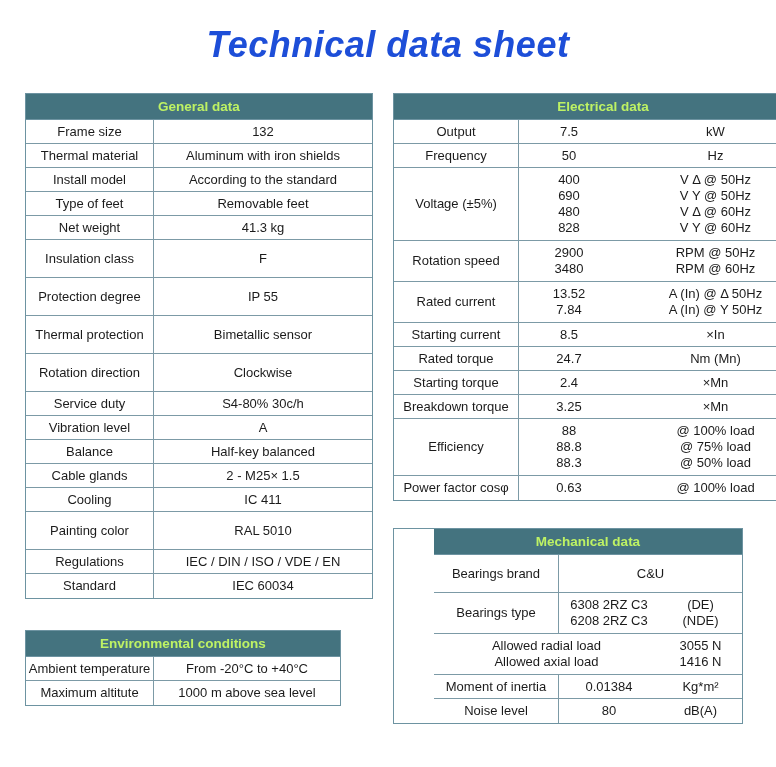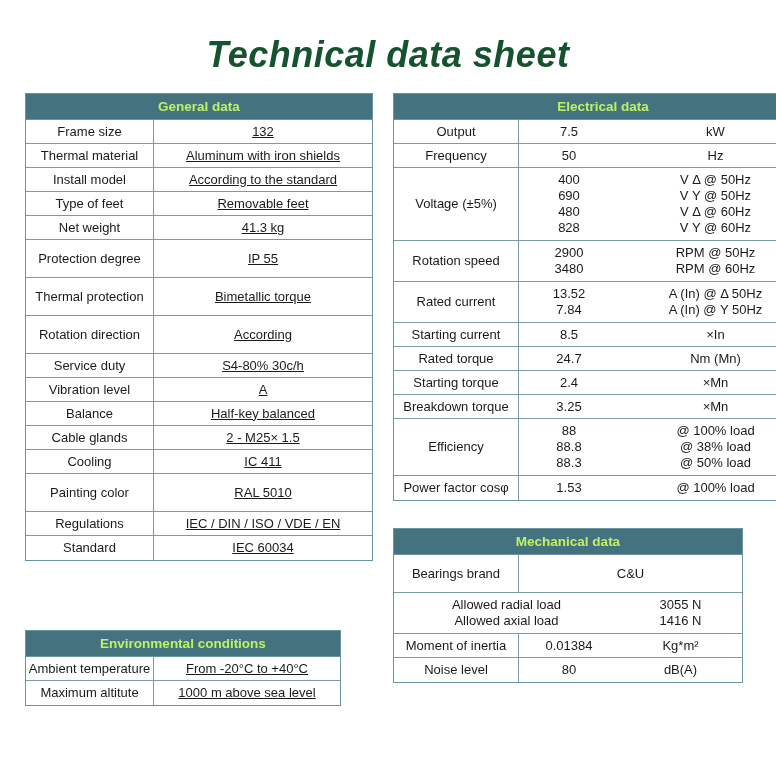--- a/index.html
+++ b/index.html
@@ -9,22 +9,22 @@
     font-family:"Liberation Sans", sans-serif;
     color:#1b1b1b;
     position:relative;
     overflow:hidden;
   }
   .page-title {
     text-align:center;
     font-size:36px;
     font-weight:bold;
     font-style:italic;
-    color:#14532d;
-    padding-top:34px;
+    color:#1d4ed8;
+    padding-top:24px;
     letter-spacing:0.5px;
   }
   .dtable {
     position:absolute;
     border:1.5px solid #6d93a1;
     background:#ffffff;
   }
   .dtable .thead {
     height:26px;
     background:#44737f;
@@ -50,33 +50,33 @@
     align-items:center;
     justify-content:center;
     text-align:center;
     font-size:13px;
     line-height:16px;
     padding:2px 2px;
   }
   .multi .cell { padding:4px 2px; }
   
   .kv .label-cell { width:128px; border-right:1.5px solid #7c9aa6; }
-  .kv .value-cell { flex:1;text-decoration:underline; }
+  .kv .value-cell { flex:1; }
   
   .kvu .label-cell { width:125px; border-right:1.5px solid #7c9aa6; }
   .kvu .combo { flex:1; display:flex; align-items:stretch;justify-content:flex-end; }
   .kvu .vals  { width:100px; }
   .kvu .units { flex:1; }
   .kvu .merged { flex:1; }
   .kvu .span-left { width:225px; }
   
   #general-table       { left:25px;  top:93px;  width:348px; }
   #environmental-table { left:25px;  top:630px; width:316px; }
   #electrical-table    { left:393px; top:93px;  width:420px; }
-  #mechanical-table    { left:393px; top:528px; width:350px; }
+  #mechanical-table    { left:393px; top:528px; width:350px;padding-left:40px; }
 </style>
 </head>
 <body>
 
 <h1 class="page-title">Technical data sheet</h1>
 
 <div id="general-table" class="dtable kv">
   <div class="thead">General data</div>
   <div>
       <div class="row">
@@ -93,30 +93,34 @@
       </div>
       <div class="row">
         <div class="cell label-cell">Type of feet</div>
         <div class="cell value-cell">Removable feet</div>
       </div>
       <div class="row">
         <div class="cell label-cell">Net weight</div>
         <div class="cell value-cell">41.3 kg</div>
       </div>
       <div class="row tall">
+        <div class="cell label-cell">Insulation class</div>
+        <div class="cell value-cell">F</div>
+      </div>
+      <div class="row tall">
         <div class="cell label-cell">Protection degree</div>
         <div class="cell value-cell">IP 55</div>
       </div>
       <div class="row tall">
         <div class="cell label-cell">Thermal protection</div>
-        <div class="cell value-cell">Bimetallic torque</div>
+        <div class="cell value-cell">Bimetallic sensor</div>
       </div>
       <div class="row tall">
         <div class="cell label-cell">Rotation direction</div>
-        <div class="cell value-cell">According</div>
+        <div class="cell value-cell">Clockwise</div>
       </div>
       <div class="row">
         <div class="cell label-cell">Service duty</div>
         <div class="cell value-cell">S4-80% 30c/h</div>
       </div>
       <div class="row">
         <div class="cell label-cell">Vibration level</div>
         <div class="cell value-cell">A</div>
       </div>
       <div class="row">
@@ -261,49 +265,62 @@
       <div class="row multi">
         <div class="cell label-cell">Efficiency</div>
         <div class="combo">
           <div class="cell vals">
             <div class="line">88</div>
             <div class="line">88.8</div>
             <div class="line">88.3</div>
           </div>
           <div class="cell units">
             <div class="line">@ 100% load</div>
-            <div class="line">@ 38% load</div>
+            <div class="line">@ 75% load</div>
             <div class="line">@ 50% load</div>
           </div>
         </div>
       </div>
       <div class="row">
         <div class="cell label-cell">Power factor cosφ</div>
         <div class="combo">
           <div class="cell vals">
-            <div class="line">1.53</div>
+            <div class="line">0.63</div>
           </div>
           <div class="cell units">
             <div class="line">@ 100% load</div>
           </div>
         </div>
       </div>
     </div>
 </div>
 
 <div id="mechanical-table" class="dtable kvu">
   <div class="thead">Mechanical data</div>
   <div>
       <div class="row tall">
         <div class="cell label-cell">Bearings brand</div>
         <div class="combo">
           <div class="cell merged">C&amp;U</div>
         </div>
       </div>
       <div class="row multi">
+        <div class="cell label-cell">Bearings type</div>
+        <div class="combo">
+          <div class="cell vals">
+            <div class="line">6308 2RZ C3</div>
+            <div class="line">6208 2RZ C3</div>
+          </div>
+          <div class="cell units">
+            <div class="line">(DE)</div>
+            <div class="line">(NDE)</div>
+          </div>
+        </div>
+      </div>
+      <div class="row multi">
         <div class="cell span-left">
           <div class="line">Allowed radial load</div>
           <div class="line">Allowed axial load</div>
         </div>
         <div class="cell units">
           <div class="line">3055 N</div>
           <div class="line">1416 N</div>
         </div>
       </div>
       <div class="row">

